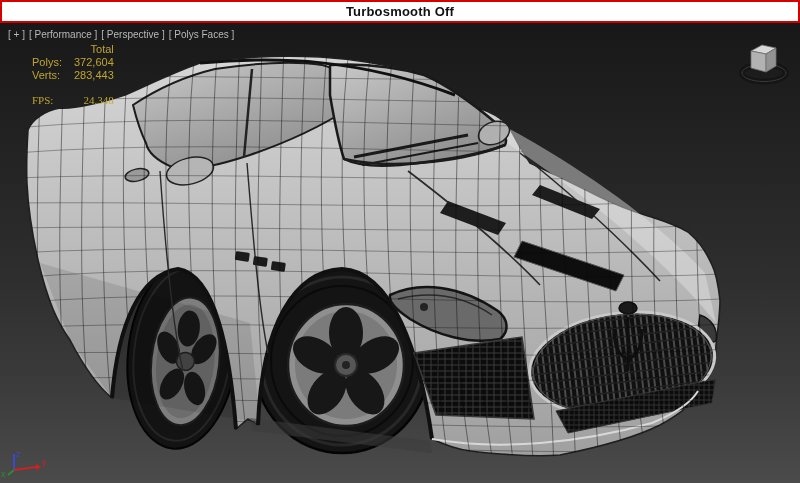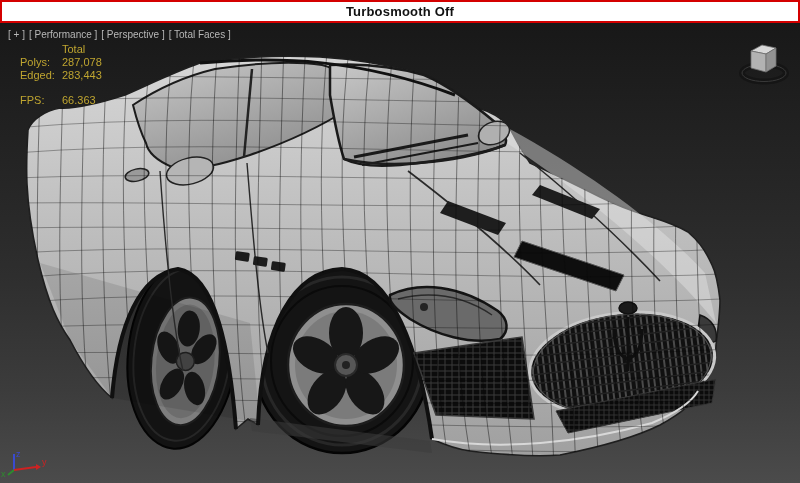--- a/index.html
+++ b/index.html
@@ -27,63 +27,63 @@
   .vp-label {
     position: absolute; top: 6px; left: 8px; z-index: 10;
     font-size: 10px; color: #b8b8b8; display: flex; gap: 4px; cursor: default;
   }
 
   
   .stats {
     position: absolute; top: 20px; left: 20px; z-index: 10;
     font-size: 11px; line-height: 13px; color: #bfa530;
   }
-  .stat-row { display: flex; }
-  .stat-label { width: 40px; }
+  .stat-row { display: flex; justify-content: space-between; }
+  .stat-label { width: 40px; margin-left: 12px; }
   .stat-value { margin-left: 2px; }
-  .stat-row.fps { margin-top: 12px; }
+  .stat-row.fps { margin-top: 12px; font-family: Liberation Serif, serif; }
 
   
   .viewcube { position: absolute; top: 8px; right: 6px; z-index: 10; cursor: pointer; }
 
   
   .axis-gizmo { position: absolute; left: 0px; bottom: 2px; z-index: 10; }
 </style>
 </head>
 <body>
 
 <div class="titlebar">
   <span>Turbosmooth Off</span>
 </div>
 
 <div class="viewport">
 
   <div class="vp-label">
     <span>[ + ]</span>
     <span>[ Performance ]</span>
     <span>[ Perspective ]</span>
-    <span>[ Total Faces ]</span>
+    <span>[ Polys Faces ]</span>
   </div>
 
   <div class="stats">
     <div class="stat-row">
       <span class="stat-label"></span>
       <span class="stat-value">Total</span>
     </div>
     <div class="stat-row">
       <span class="stat-label">Polys:</span>
-      <span class="stat-value">287,078</span>
+      <span class="stat-value">372,604</span>
     </div>
     <div class="stat-row">
-      <span class="stat-label">Edged:</span>
+      <span class="stat-label">Verts:</span>
       <span class="stat-value">283,443</span>
     </div>
     <div class="stat-row fps">
       <span class="stat-label">FPS:</span>
-      <span class="stat-value">66.363</span>
+      <span class="stat-value">24.348</span>
     </div>
   </div>
 
   <svg class="viewcube" width="60" height="58" viewBox="0 0 60 58">
     <g>
       <ellipse cx="30" cy="42" rx="22" ry="8.5" fill="none" stroke="#151515" stroke-width="6"></ellipse>
       <ellipse cx="30" cy="42" rx="22" ry="8.5" fill="none" stroke="#3a3a3a" stroke-width="1"></ellipse>
     </g>
     <g stroke="#6f6f6f" stroke-width="0.8">
       <polygon points="17,20 28,14 42,17 32,23" fill="#d8d8d8"></polygon>

